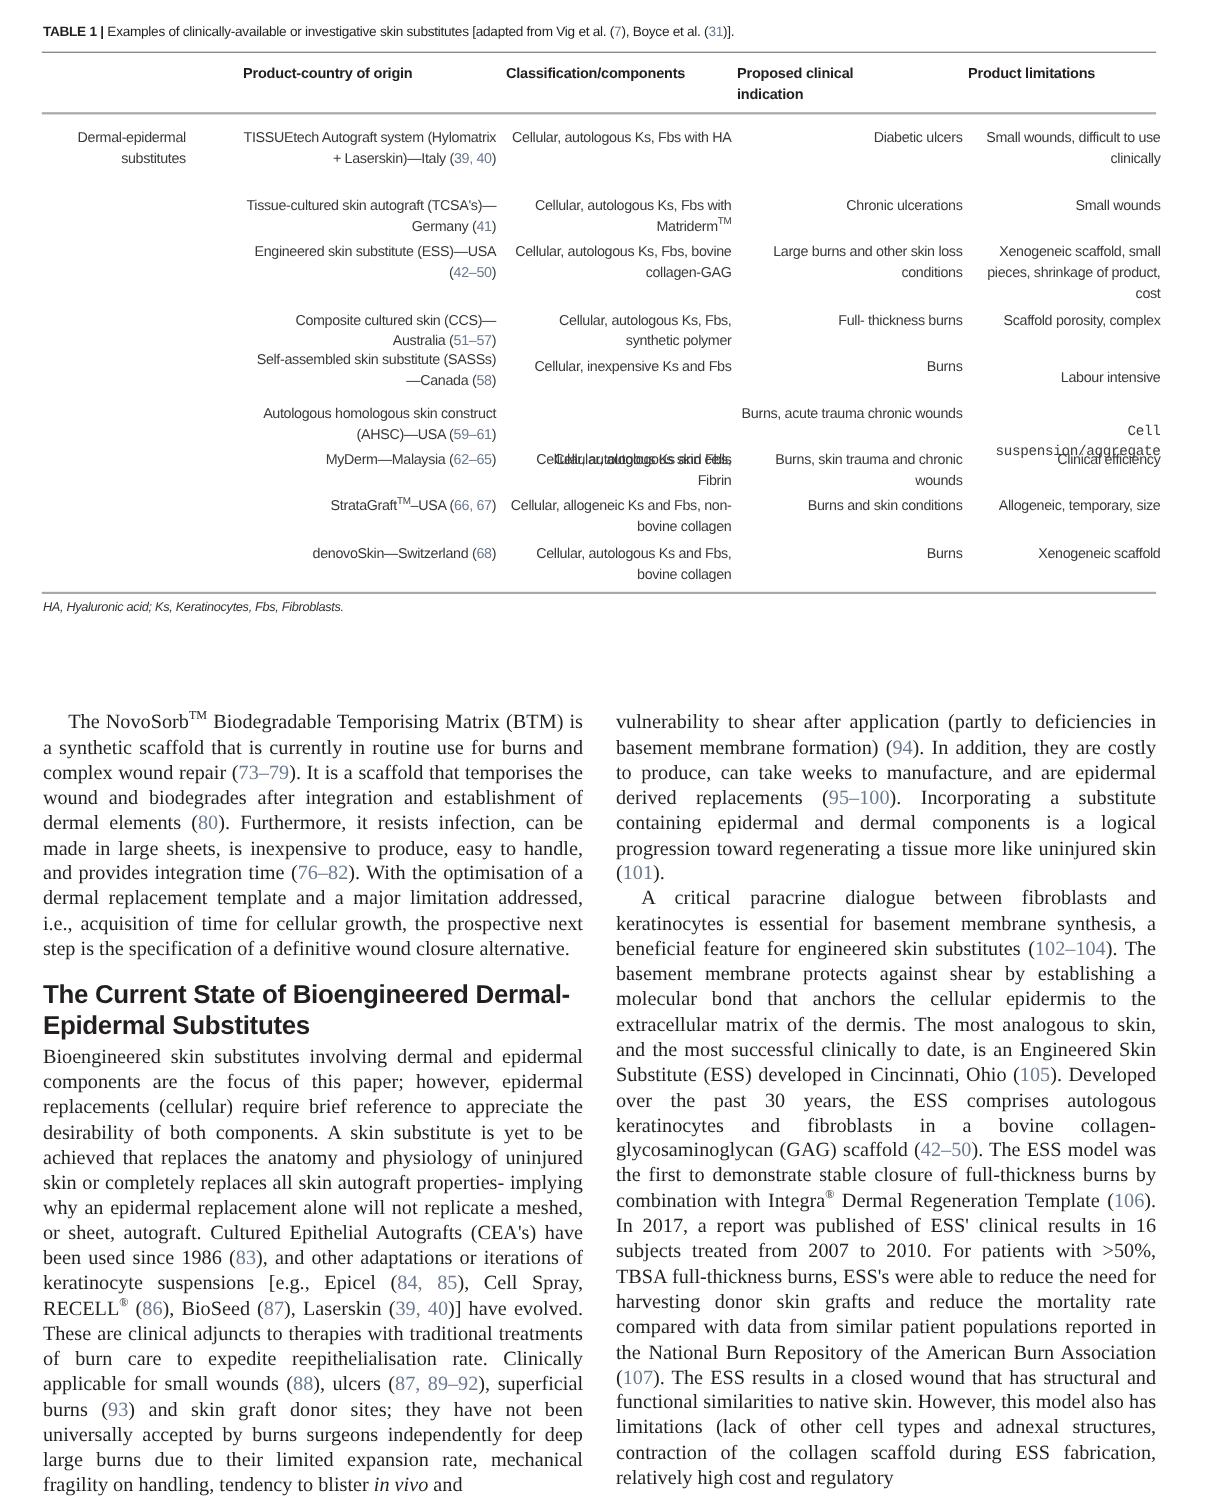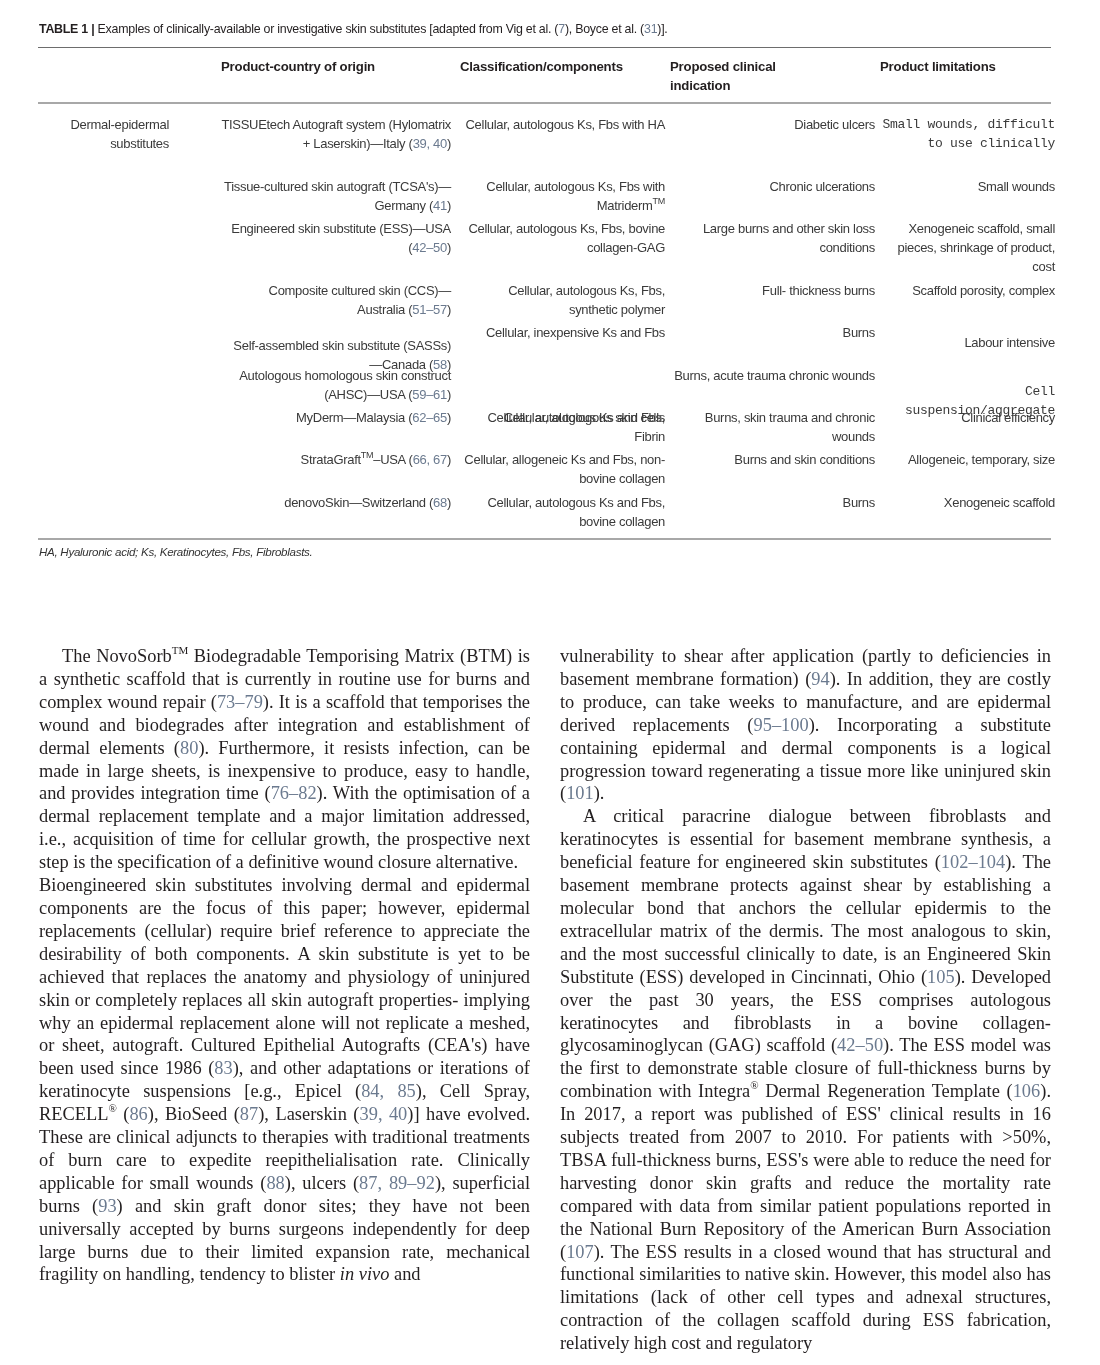--- a/index.html
+++ b/index.html
@@ -47,34 +47,34 @@
 <div class="th sans c4">Product limitations</div>
 
 <div class="rule rule-mid"></div>
 
 <div class="cell sans c0" style="top:115px;width:130px">Dermal-epidermal substitutes</div>
 
 <div id="table-rows">
     <div class="cell sans c1" style="top: 115px;"><span>TISSUEtech Autograft system (Hylomatrix + Laserskin)—Italy (</span><span class="ref">39, 40</span><span>)</span></div>
     <div class="cell sans c2" style="top: 115px;"><span>Cellular, autologous Ks, Fbs with HA</span></div>
     <div class="cell sans c3" style="top: 115px;"><span>Diabetic ulcers</span></div>
-    <div class="cell sans c4" style="top: 115px; font-family: Liberation Mono, monospace;"><span>Small wounds, difficult to use clinically</span></div>
+    <div class="cell sans c4" style="top: 115px;"><span>Small wounds, difficult to use clinically</span></div>
     <div class="cell sans c1" style="top: 177px;"><span>Tissue-cultured skin autograft (TCSA's)—Germany (</span><span class="ref">41</span><span>)</span></div>
     <div class="cell sans c2" style="top: 177px;"><span>Cellular, autologous Ks, Fbs with Matriderm</span><sup>TM</sup></div>
     <div class="cell sans c3" style="top: 177px;"><span>Chronic ulcerations</span></div>
     <div class="cell sans c4" style="top: 177px;"><span>Small wounds</span></div>
     <div class="cell sans c1" style="top: 219px;"><span>Engineered skin substitute (ESS)—USA (</span><span class="ref">42–50</span><span>)</span></div>
     <div class="cell sans c2" style="top: 219px;"><span>Cellular, autologous Ks, Fbs, bovine collagen-GAG</span></div>
     <div class="cell sans c3" style="top: 219px;"><span>Large burns and other skin loss conditions</span></div>
     <div class="cell sans c4" style="top: 219px;"><span>Xenogeneic scaffold, small pieces, shrinkage of product, cost</span></div>
     <div class="cell sans c1" style="top: 281px;"><span>Composite cultured skin (CCS)—Australia (</span><span class="ref">51–57</span><span>)</span></div>
     <div class="cell sans c2" style="top: 281px;"><span>Cellular, autologous Ks, Fbs, synthetic polymer</span></div>
     <div class="cell sans c3" style="top: 281px;"><span>Full- thickness burns</span></div>
     <div class="cell sans c4" style="top: 281px;"><span>Scaffold porosity, complex</span></div>
-    <div class="cell sans c1" style="top: 336px;"><span>Self-assembled skin substitute (SASSs)—Canada (</span><span class="ref">58</span><span>)</span></div>
+    <div class="cell sans c1" style="top: 317px;"><span>Self-assembled skin substitute (SASSs)—Canada (</span><span class="ref">58</span><span>)</span></div>
     <div class="cell sans c2" style="top: 323px;"><span>Cellular, inexpensive Ks and Fbs</span></div>
     <div class="cell sans c3" style="top: 323px;"><span>Burns</span></div>
     <div class="cell sans c4" style="top: 309px; margin-top: 24px;"><span>Labour intensive</span></div>
     <div class="cell sans c1" style="top: 366px;"><span>Autologous homologous skin construct (AHSC)—USA (</span><span class="ref">59–61</span><span>)</span></div>
     <div class="cell sans c2" style="top: 366px; margin-top: 42px;"><span>Cellular, autologous skin cells</span></div>
     <div class="cell sans c3" style="top: 366px;"><span>Burns, acute trauma chronic wounds</span></div>
     <div class="cell sans c4" style="top: 382px; font-family: Liberation Mono, monospace;"><span>Cell suspension/aggregate</span></div>
     <div class="cell sans c1" style="top: 408px;"><span>MyDerm—Malaysia (</span><span class="ref">62–65</span><span>)</span></div>
     <div class="cell sans c2" style="top: 408px;"><span>Cellular, autologous Ks and Fbs, Fibrin</span></div>
     <div class="cell sans c3" style="top: 408px;"><span>Burns, skin trauma and chronic wounds</span></div>
@@ -87,19 +87,20 @@
     <div class="cell sans c2" style="top: 493px;"><span>Cellular, autologous Ks and Fbs, bovine collagen</span></div>
     <div class="cell sans c3" style="top: 493px;"><span>Burns</span></div>
     <div class="cell sans c4" style="top: 493px;"><span>Xenogeneic scaffold</span></div>
   </div>
 
 <div class="rule rule-bot"></div>
 <div class="footnote sans">HA, Hyaluronic acid; Ks, Keratinocytes, Fbs, Fibroblasts.</div>
 
 <div class="col col-left serif">
   <p class="indent"><span>The NovoSorb</span><sup>TM</sup><span> Biodegradable Temporising Matrix (BTM) is a synthetic scaffold that is currently in routine use for burns and complex wound repair (</span><span class="ref">73–79</span><span>). It is a scaffold that temporises the wound and biodegrades after integration and establishment of dermal elements (</span><span class="ref">80</span><span>). Furthermore, it resists infection, can be made in large sheets, is inexpensive to produce, easy to handle, and provides integration time (</span><span class="ref">76–82</span><span>). With the optimisation of a dermal replacement template and a major limitation addressed, i.e., acquisition of time for cellular growth, the prospective next step is the specification of a definitive wound closure alternative.</span></p>
+  <h2 class="section-heading sans">The Current State of Bioengineered Dermal-Epidermal Substitutes</h2>
   <p><span>Bioengineered skin substitutes involving dermal and epidermal components are the focus of this paper; however, epidermal replacements (cellular) require brief reference to appreciate the desirability of both components. A skin substitute is yet to be achieved that replaces the anatomy and physiology of uninjured skin or completely replaces all skin autograft properties- implying why an epidermal replacement alone will not replicate a meshed, or sheet, autograft. Cultured Epithelial Autografts (CEA's) have been used since 1986 (</span><span class="ref">83</span><span>), and other adaptations or iterations of keratinocyte suspensions [e.g., Epicel (</span><span class="ref">84, 85</span><span>), Cell Spray, RECELL</span><sup>®</sup><span> (</span><span class="ref">86</span><span>), BioSeed (</span><span class="ref">87</span><span>), Laserskin (</span><span class="ref">39, 40</span><span>)] have evolved. These are clinical adjuncts to therapies with traditional treatments of burn care to expedite reepithelialisation rate. Clinically applicable for small wounds (</span><span class="ref">88</span><span>), ulcers (</span><span class="ref">87, 89–92</span><span>), superficial burns (</span><span class="ref">93</span><span>) and skin graft donor sites; they have not been universally accepted by burns surgeons independently for deep large burns due to their limited expansion rate, mechanical fragility on handling, tendency to blister </span><i>in vivo</i><span id="p2-split"> and</span></p>
 </div>
 
 <div class="col col-right serif">
   <p id="right-cont"><span>vulnerability to shear after application (partly to deficiencies in basement membrane formation) (</span><span class="ref">94</span><span>). In addition, they are costly to produce, can take weeks to manufacture, and are epidermal derived replacements (</span><span class="ref">95–100</span><span>). Incorporating a substitute containing epidermal and dermal components is a logical progression toward regenerating a tissue more like uninjured skin (</span><span class="ref">101</span><span>).</span></p>
   <p class="indent"><span>A critical paracrine dialogue between fibroblasts and keratinocytes is essential for basement membrane synthesis, a beneficial feature for engineered skin substitutes (</span><span class="ref">102–104</span><span>). The basement membrane protects against shear by establishing a molecular bond that anchors the cellular epidermis to the extracellular matrix of the dermis. The most analogous to skin, and the most successful clinically to date, is an Engineered Skin Substitute (ESS) developed in Cincinnati, Ohio (</span><span class="ref">105</span><span>). Developed over the past 30 years, the ESS comprises autologous keratinocytes and fibroblasts in a bovine collagen-glycosaminoglycan (GAG) scaffold (</span><span class="ref">42–50</span><span>). The ESS model was the first to demonstrate stable closure of full-thickness burns by combination with Integra</span><sup>®</sup><span> Dermal Regeneration Template (</span><span class="ref">106</span><span>). In 2017, a report was published of ESS' clinical results in 16 subjects treated from 2007 to 2010. For patients with &gt;50%, TBSA full-thickness burns, ESS's were able to reduce the need for harvesting donor skin grafts and reduce the mortality rate compared with data from similar patient populations reported in the National Burn Repository of the American Burn Association (</span><span class="ref">107</span><span>). The ESS results in a closed wound that has structural and functional similarities to native skin. However, this model also has limitations (lack of other cell types and adnexal structures, contraction of the collagen scaffold during ESS fabrication, relatively high cost and regulatory</span></p>
 </div>
 
 </body></html>

